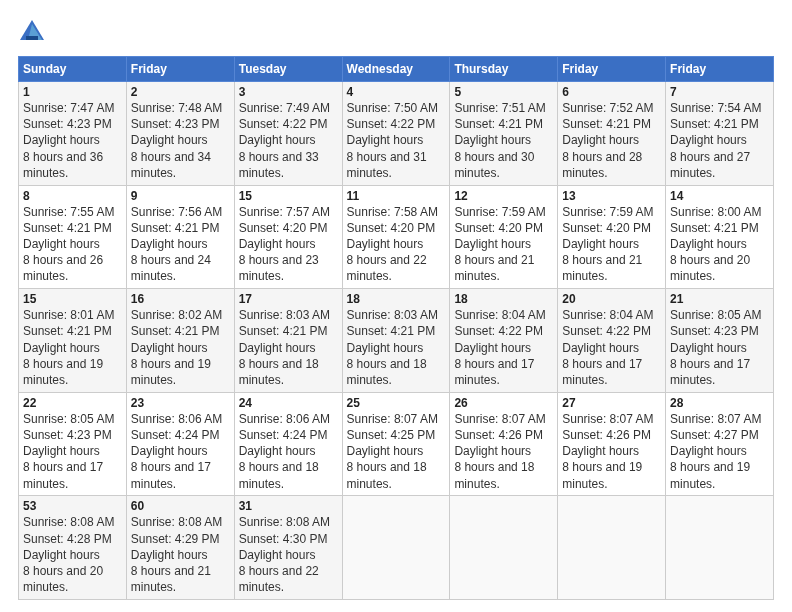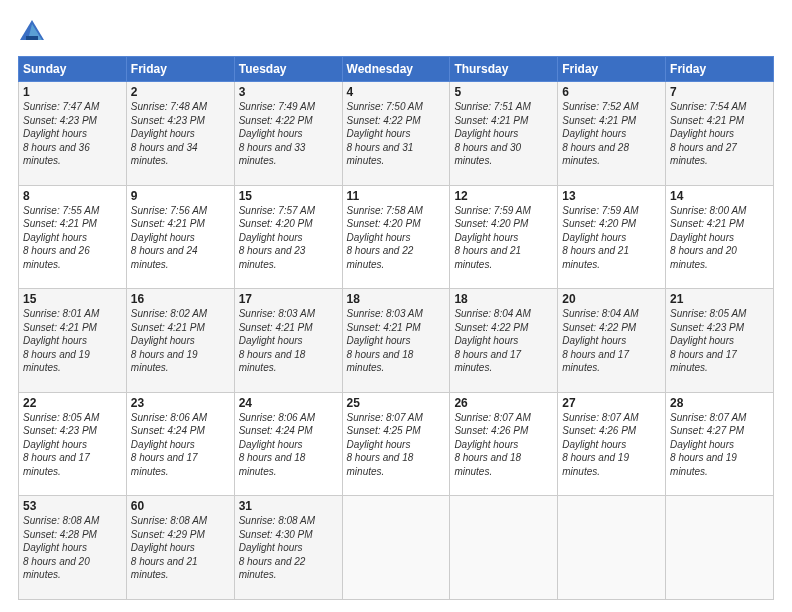--- a/index.html
+++ b/index.html
@@ -74,24 +74,23 @@
       background: #fff;
     }
     .day-num {
       font-size: 12px;
       font-weight: bold;
       color: #222;
       display: block;
       margin-bottom: 1px;
     }
     .day-info {
-      font-size: 10px;
+      font-size: 12px;
       color: #333;
       line-height: 1.35;
-      font-style: italic;
     }
     .empty-cell {
       background: #f9f9f9 !important;
     }
   </style>
 </head>
 <body>
 
 <div class="page">
   <div class="header">

